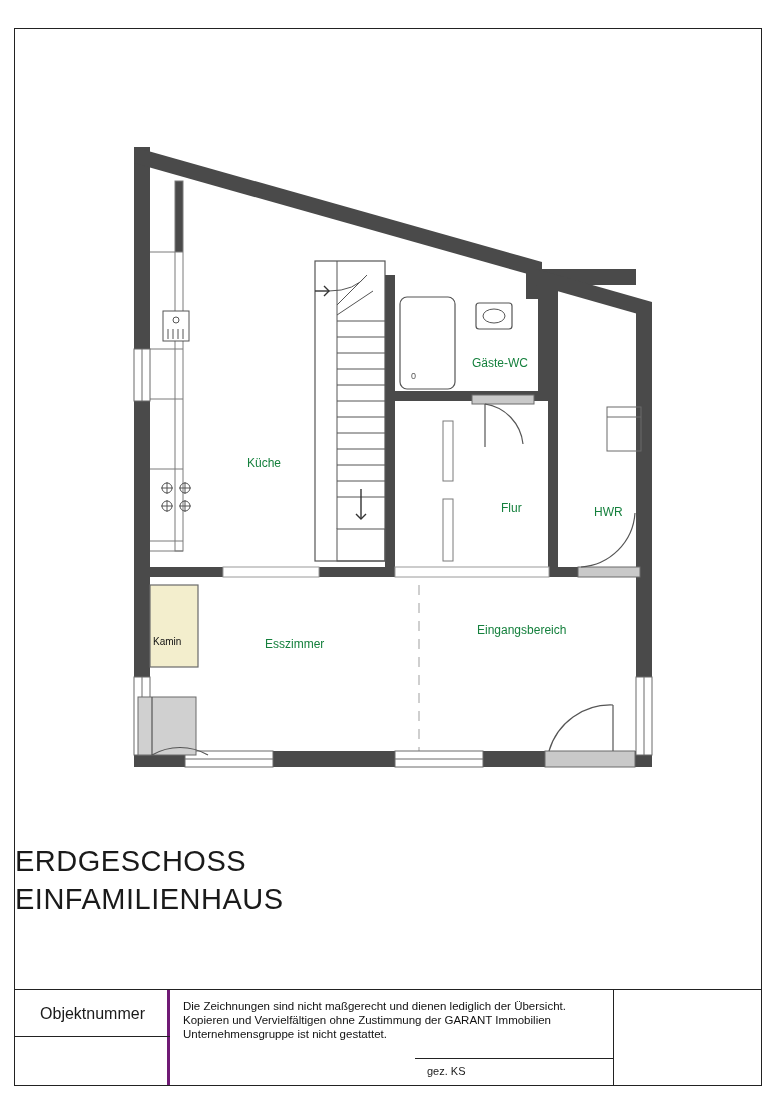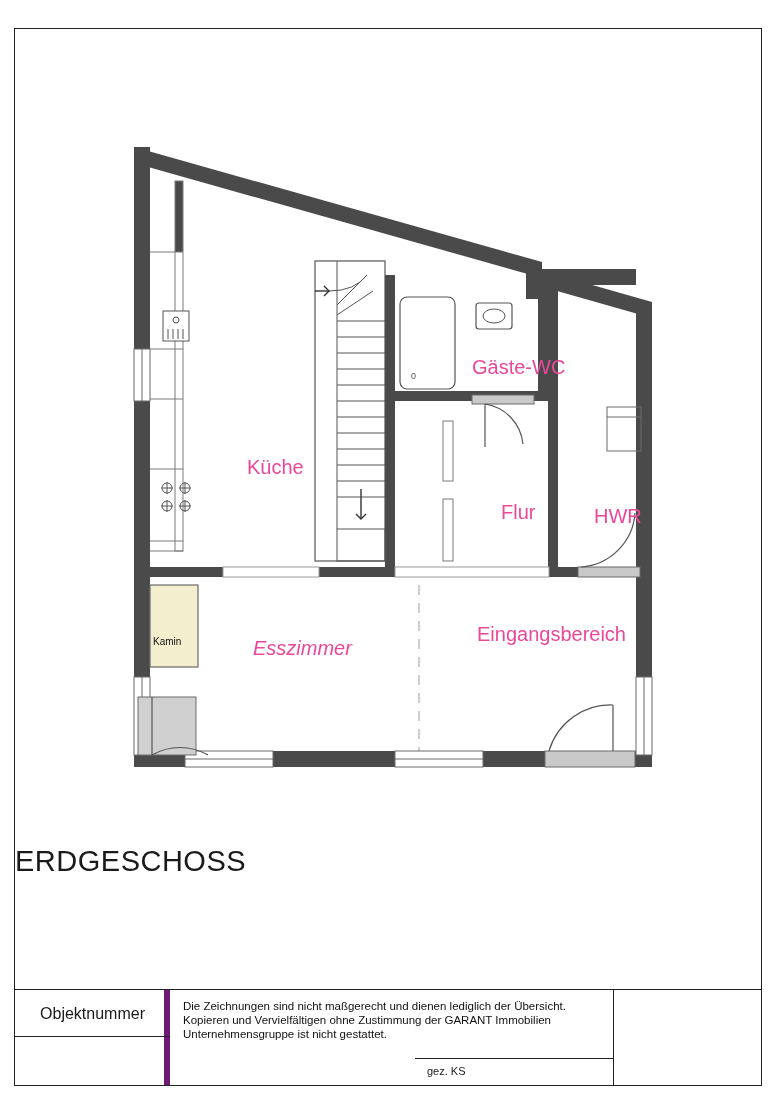--- a/index.html
+++ b/index.html
@@ -57,21 +57,21 @@
     height: 96px;
     border-top: 1px solid #222;
     box-sizing: border-box;
   }
   #objnum-box {
     position: absolute;
     left: 0;
     top: 0;
     width: 155px;
     height: 95px;
-    border-right: 6px solid #701a75;
+    border-right: 3px solid #701a75;
     box-sizing: border-box;
   }
   #objnum-label {
     position: absolute;
     left: 0;
     top: 0;
     width: 155px;
     height: 47px;
     line-height: 47px;
     text-align: center;
@@ -152,22 +152,22 @@
   #logo-sub {
     font-family: "Liberation Sans", sans-serif;
     font-size: 8.5px;
     letter-spacing: 2.6px;
     color: #333;
   }
 
   
   .room-label {
     position: absolute;
-    font-size: 20px;
-    color: #ec4899;
+    font-size: 12px;
+    color: #15803d;
     white-space: nowrap;
   }
   .kamin-label {
     position: absolute;
     font-size: 10px;
     color: #111;
     white-space: nowrap;
   }
 </style>
 </head>
@@ -326,26 +326,27 @@
         <path d="M534,722 A64,64 0 0 1 598,676" fill="none" stroke="#555" stroke-width="1.2"></path>
         <line x1="598" y1="676" x2="598" y2="722" stroke="#555" stroke-width="1.2"></line>
       </g>
     </svg>
 
     
     <div class="room-label" style="left:232px; top:427px;">Küche</div>
     <div class="room-label" style="left:457px; top:327px;">Gäste-WC</div>
     <div class="room-label" style="left:486px; top:472px;">Flur</div>
     <div class="room-label" style="left:579px; top:476px;">HWR</div>
-    <div class="room-label" style="left:238px; top:608px;font-style:italic;">Esszimmer</div>
+    <div class="room-label" style="left:250px; top:608px;">Esszimmer</div>
     <div class="room-label" style="left:462px; top:594px;text-align:center;">Eingangsbereich</div>
     <div class="kamin-label" style="left:138px; top:594px;margin-top:13px;">Kamin</div>
   </div>
 
   <div class="plan-title" id="title-line1">ERDGESCHOSS</div>
+  <div class="plan-title" id="title-line2">EINFAMILIENHAUS</div>
 
   <div id="info-bar">
 
     <div id="objnum-box">
       <div id="objnum-label">Objektnummer</div>
     </div>
 
     <div id="disclaimer-box">
       <div class="disclaimer-line">Die Zeichnungen sind nicht maßgerecht und dienen lediglich der Übersicht.</div>
       <div class="disclaimer-line">Kopieren und Vervielfältigen ohne Zustimmung der GARANT Immobilien</div>

